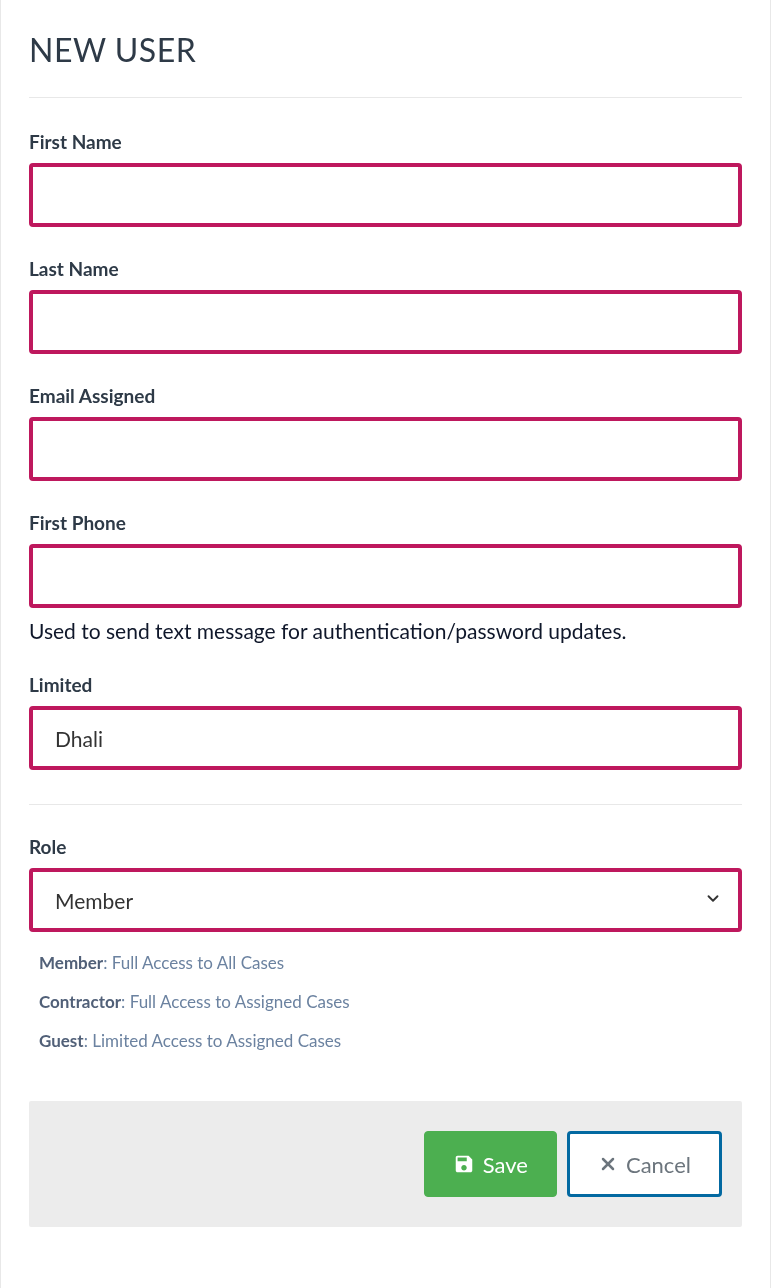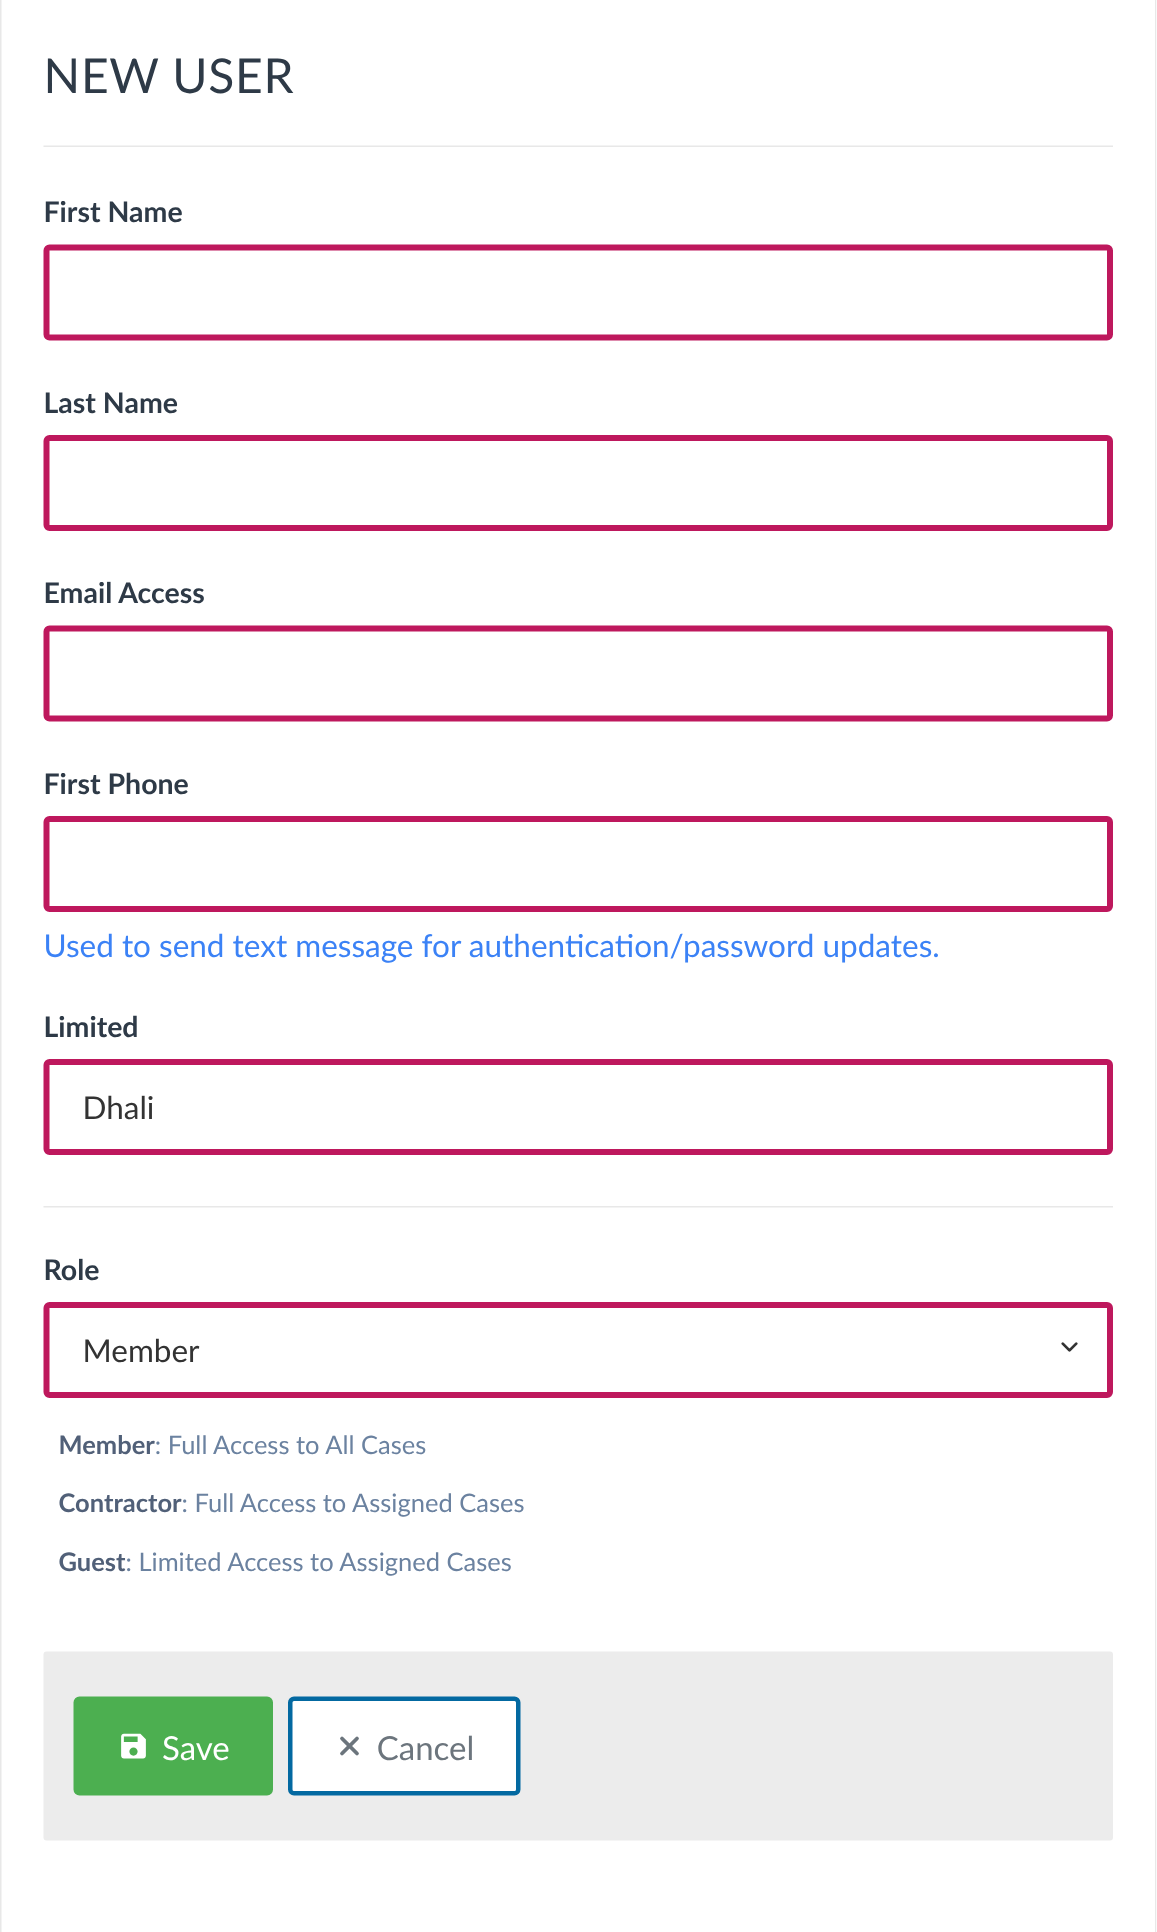--- a/index.html
+++ b/index.html
@@ -66,21 +66,21 @@
     .select-chevron {
       position: absolute;
       right: 20px;
       top: 50%;
       transform: translateY(-50%);
       pointer-events: none;
       color: #333;
     }
     .help-text {
       font-size: 21px;
-      color: #3b82f6;
+      color: #0f172a;
       margin-top: 10px;
     }
     .section-divider {
       border: none;
       border-top: 1px solid #e8e8e8;
       margin: 34px 0 30px 0;
     }
     .role-descriptions {
       margin-top: 20px;
       padding-left: 10px;
@@ -93,20 +93,21 @@
     .role-desc-item strong {
       font-weight: 700;
       color: #516078;
     }
     .button-bar {
       background: #ececec;
       padding: 30px 20px 30px 20px;
       margin-top: 50px;
       border-radius: 2px;
       display: flex;
+      justify-content: flex-end;
       gap: 10px;
     }
     .btn {
       display: inline-flex;
       align-items: center;
       justify-content: center;
       gap: 8px;
       height: 66px;
       padding: 0 28px;
       font-size: 22px;
@@ -141,21 +142,21 @@
     <label class="form-label">First Name</label>
     <input type="text" class="form-input" value="" style="">
   </div>
 
   <div class="form-group">
     <label class="form-label">Last Name</label>
     <input type="text" class="form-input" value="" style="">
   </div>
 
   <div class="form-group">
-    <label class="form-label">Email Access</label>
+    <label class="form-label">Email Assigned</label>
     <input type="text" class="form-input" value="" style="">
   </div>
 
   <div class="form-group">
     <label class="form-label">First Phone</label>
     <input type="text" class="form-input" value="" style="">
     <div class="help-text">Used to send text message for authentication/password updates.</div>
   </div>
 
   <div class="form-group">

